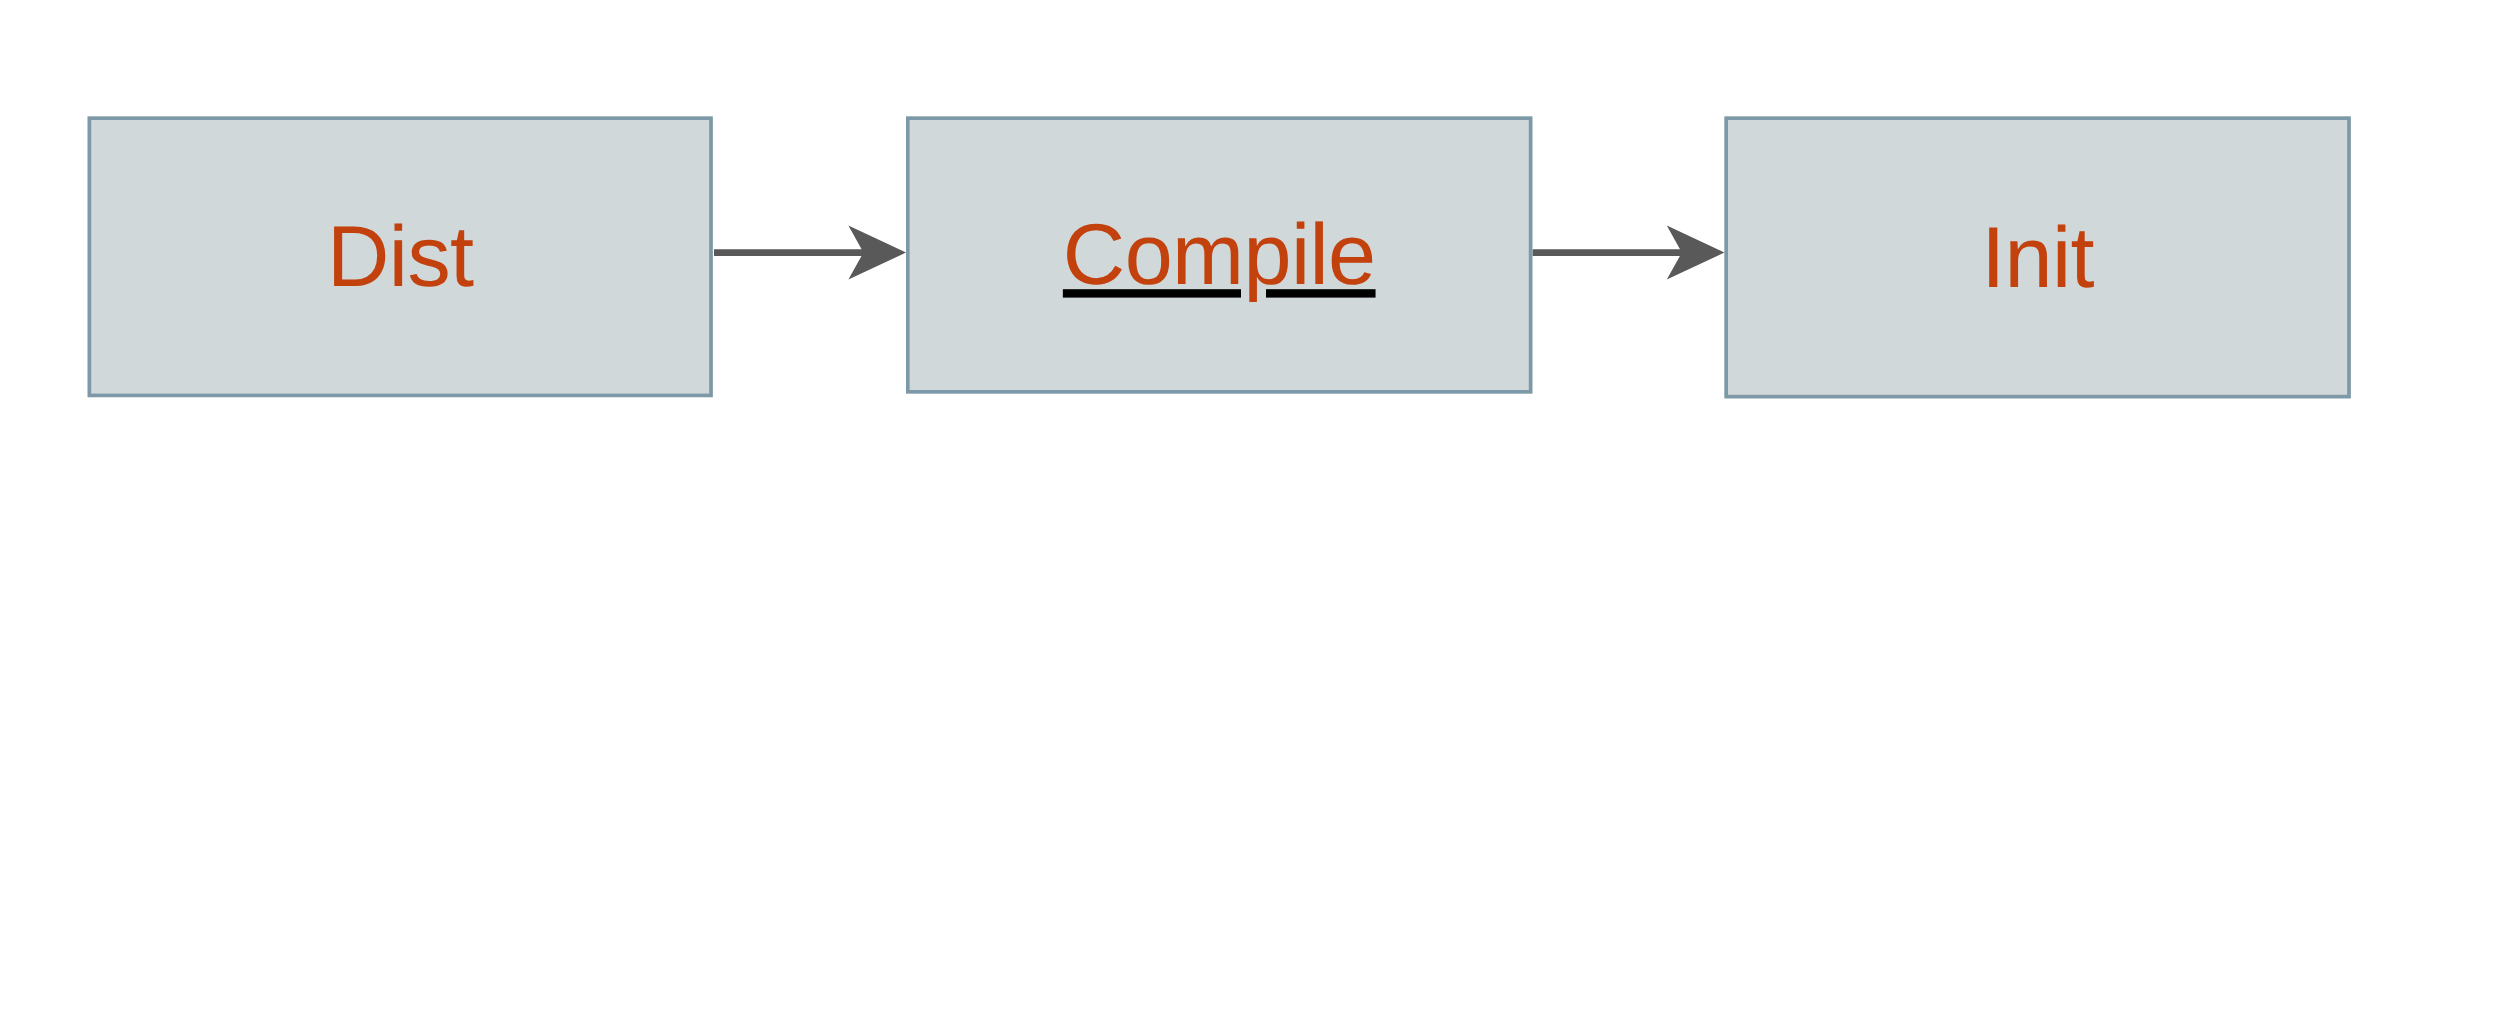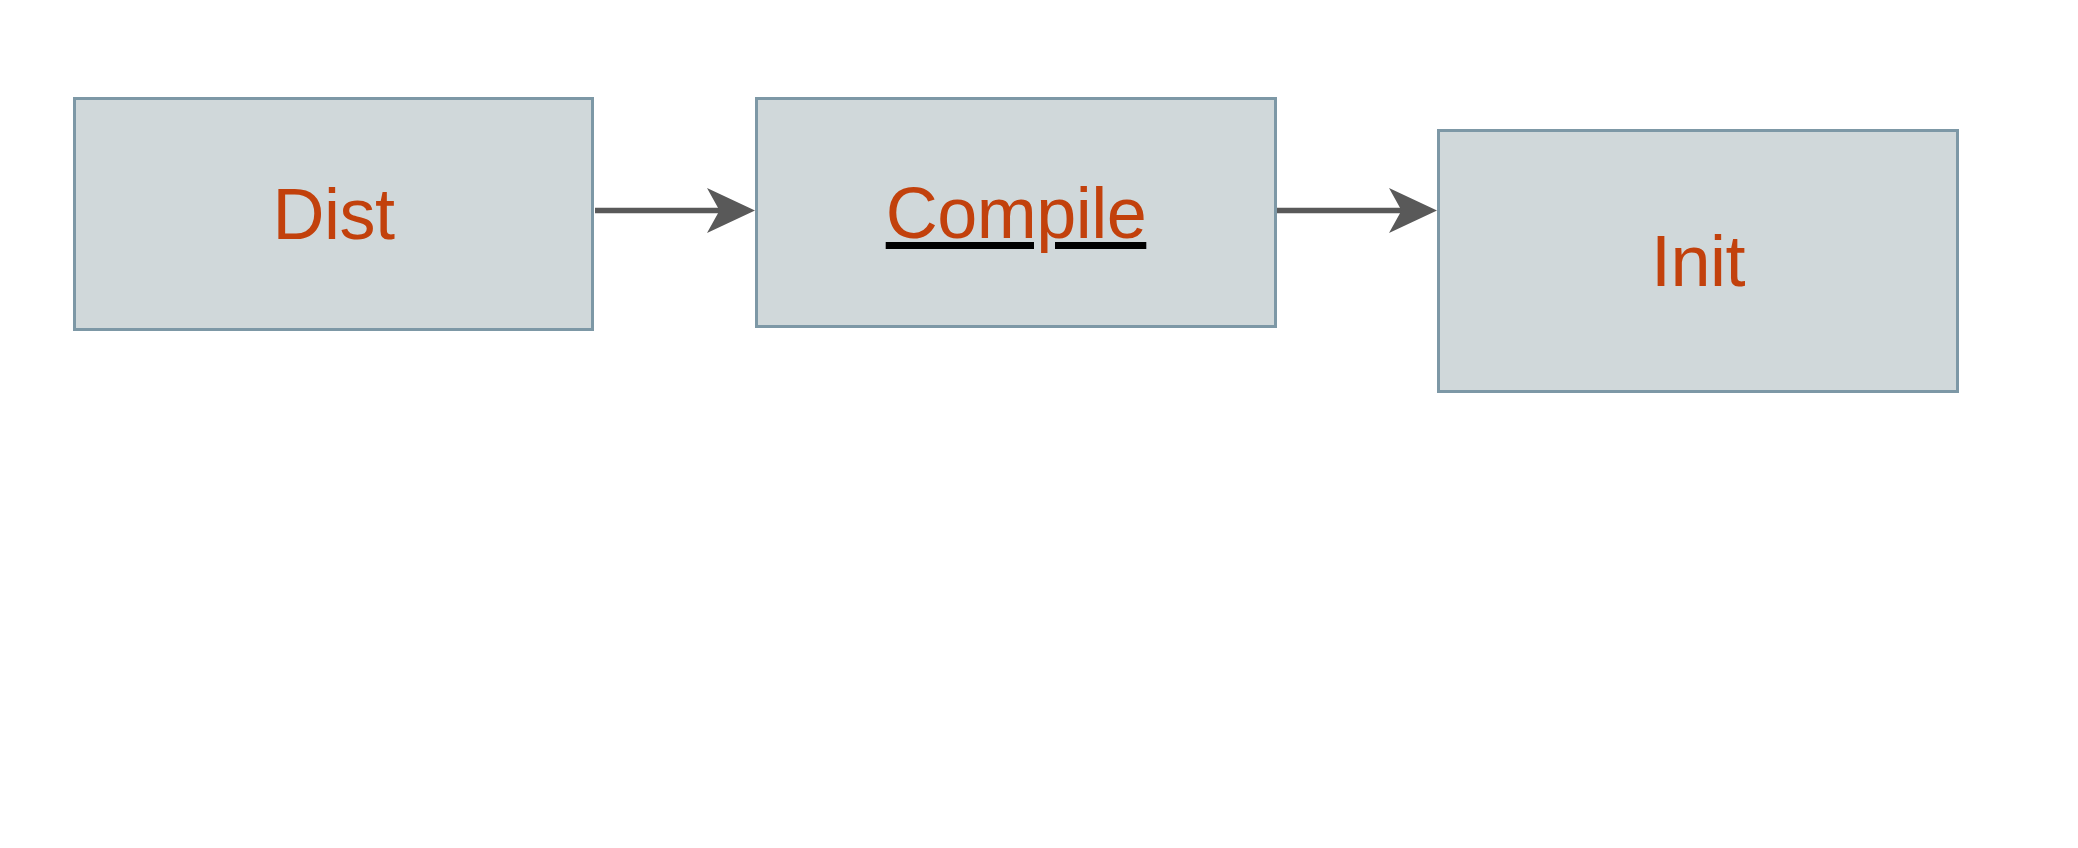--- a/index.html
+++ b/index.html
@@ -66,18 +66,18 @@
   </div>
 
   <div class="node" style="left:73px; top:97px; width:521px; height:234px;">
     <span class="node-label">Dist</span>
   </div>
 
   <div class="node" style="left:755px; top:97px; width:522px; height:231px;text-decoration:underline;">
     <span class="node-label">Compile</span>
   </div>
 
-  <div class="node" style="left:1437px; top:97px; width:522px; height:264px;margin-top:32px;">
+  <div class="node" style="left:1437px; top:97px; width:522px; height:235px;">
     <span class="node-label">Init</span>
   </div>
 
 
 </div>
 
 </body></html>

